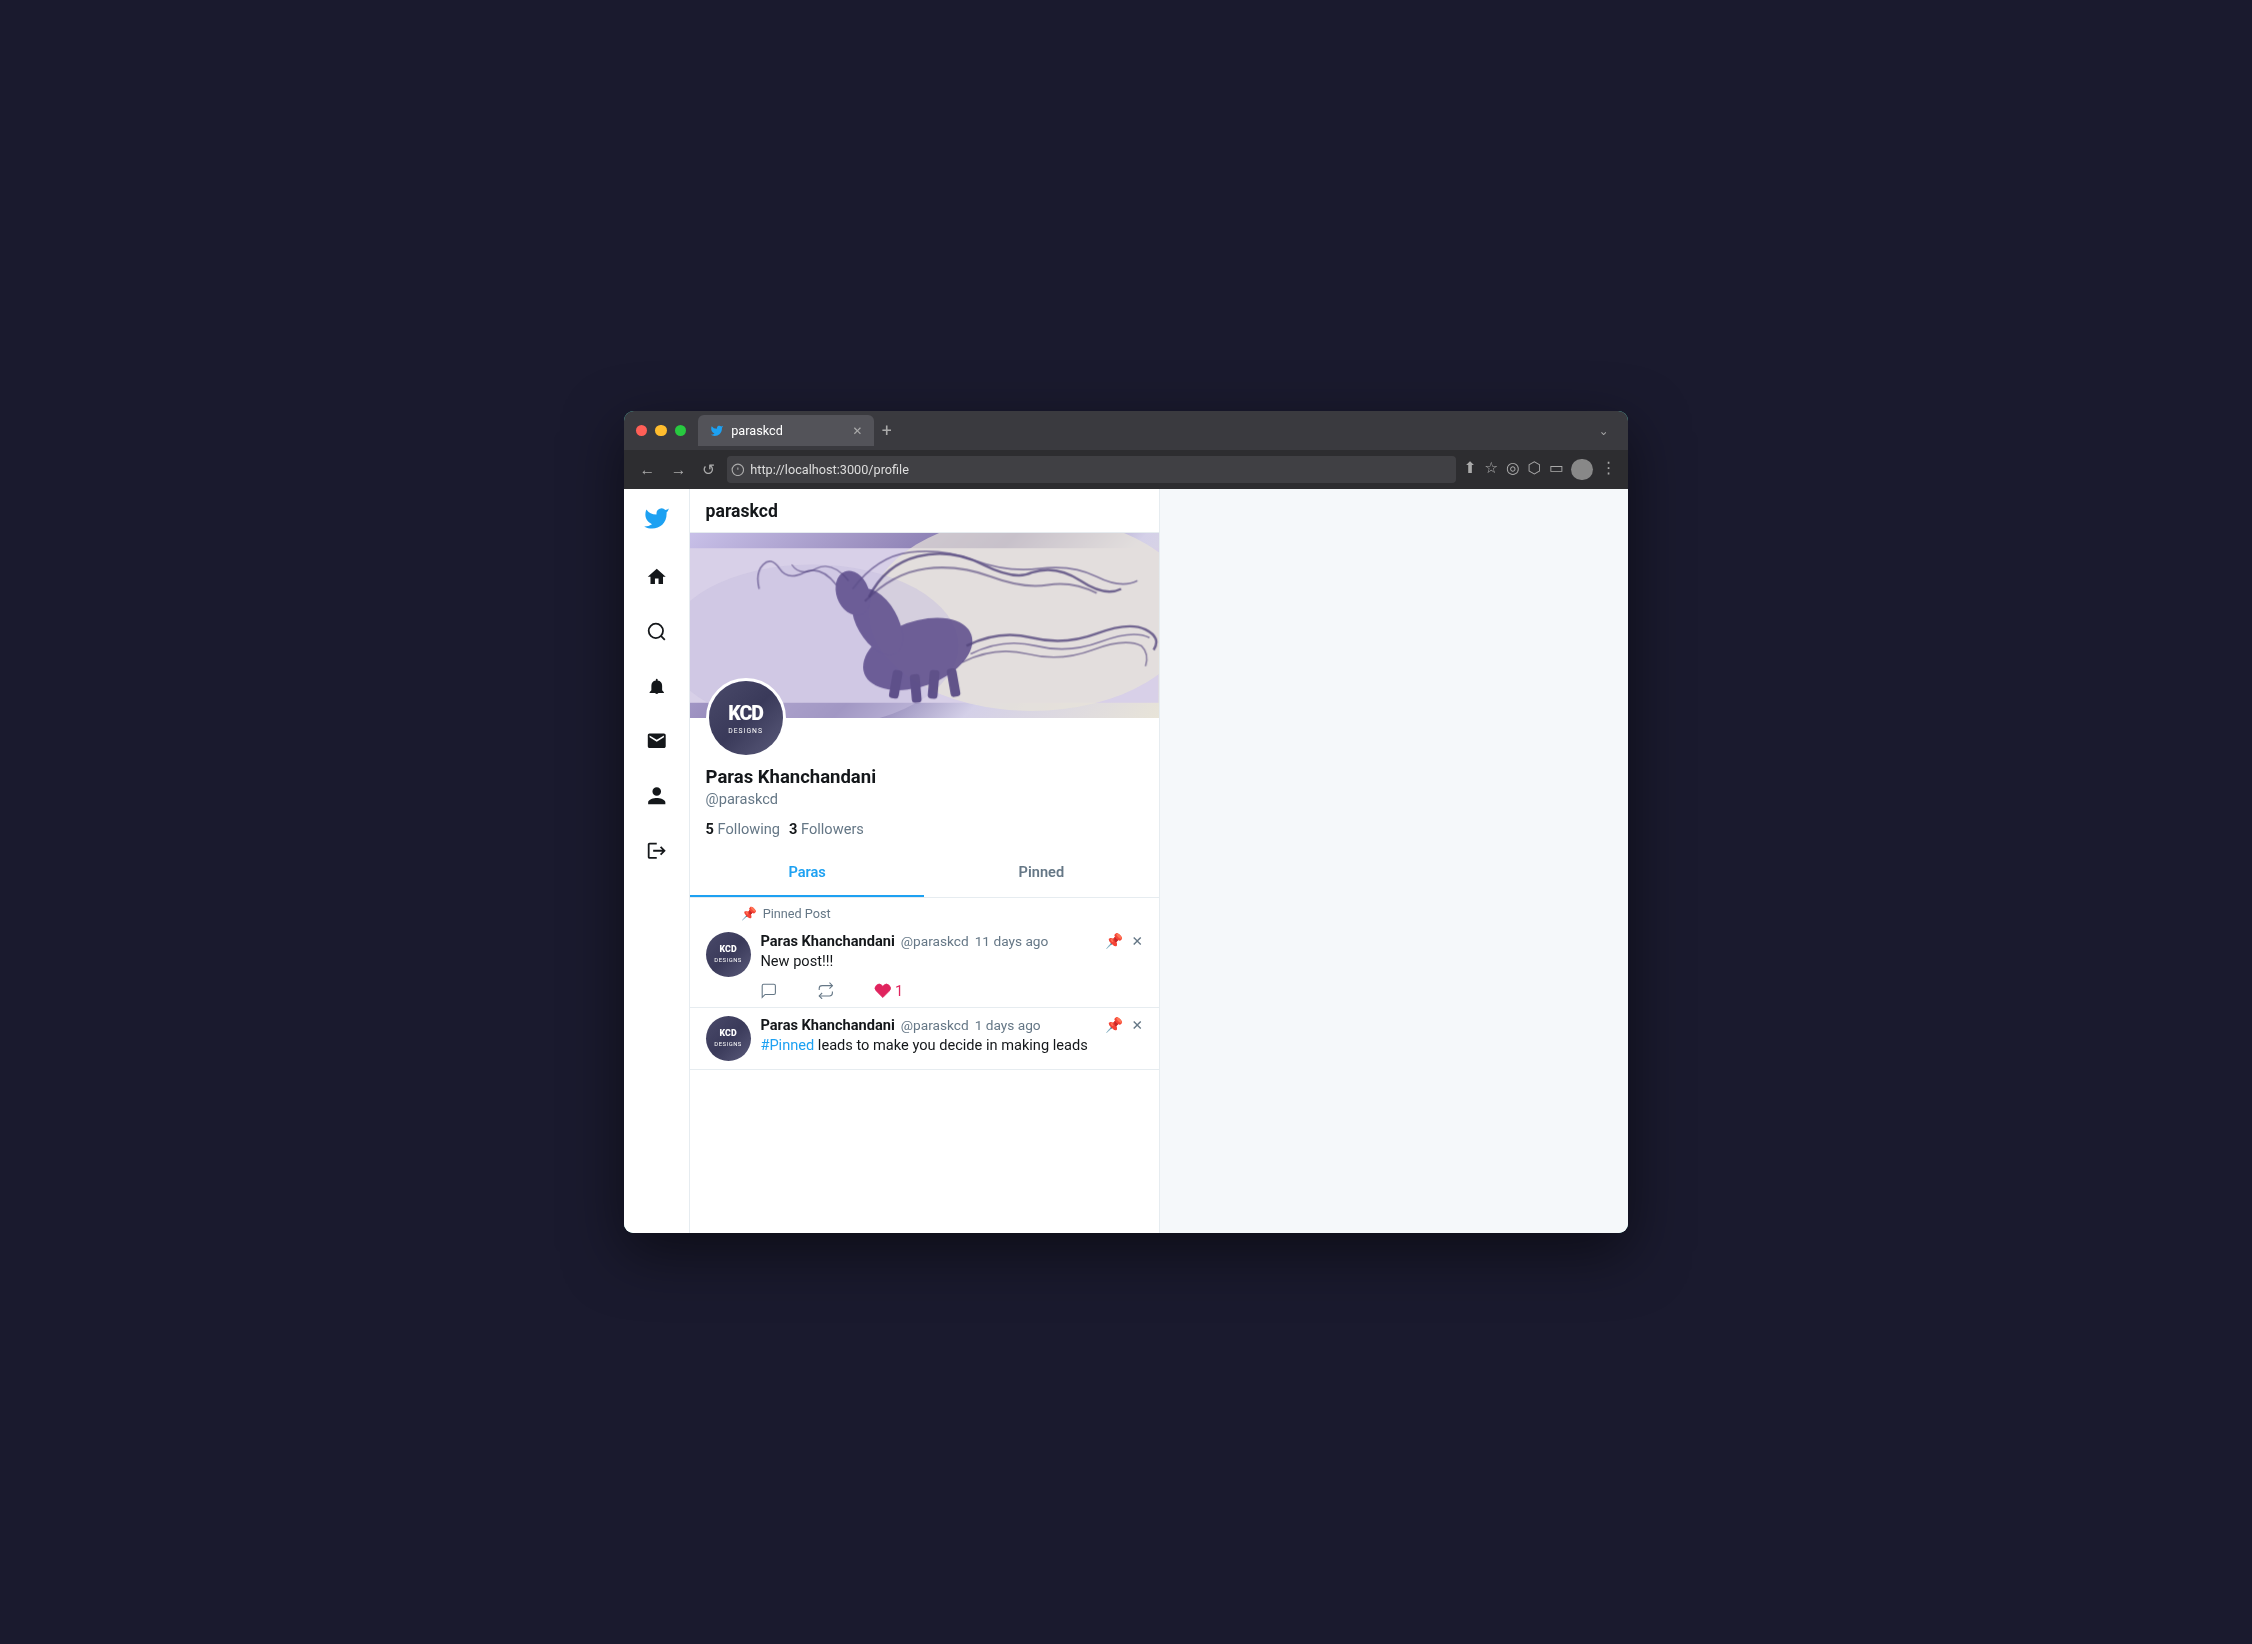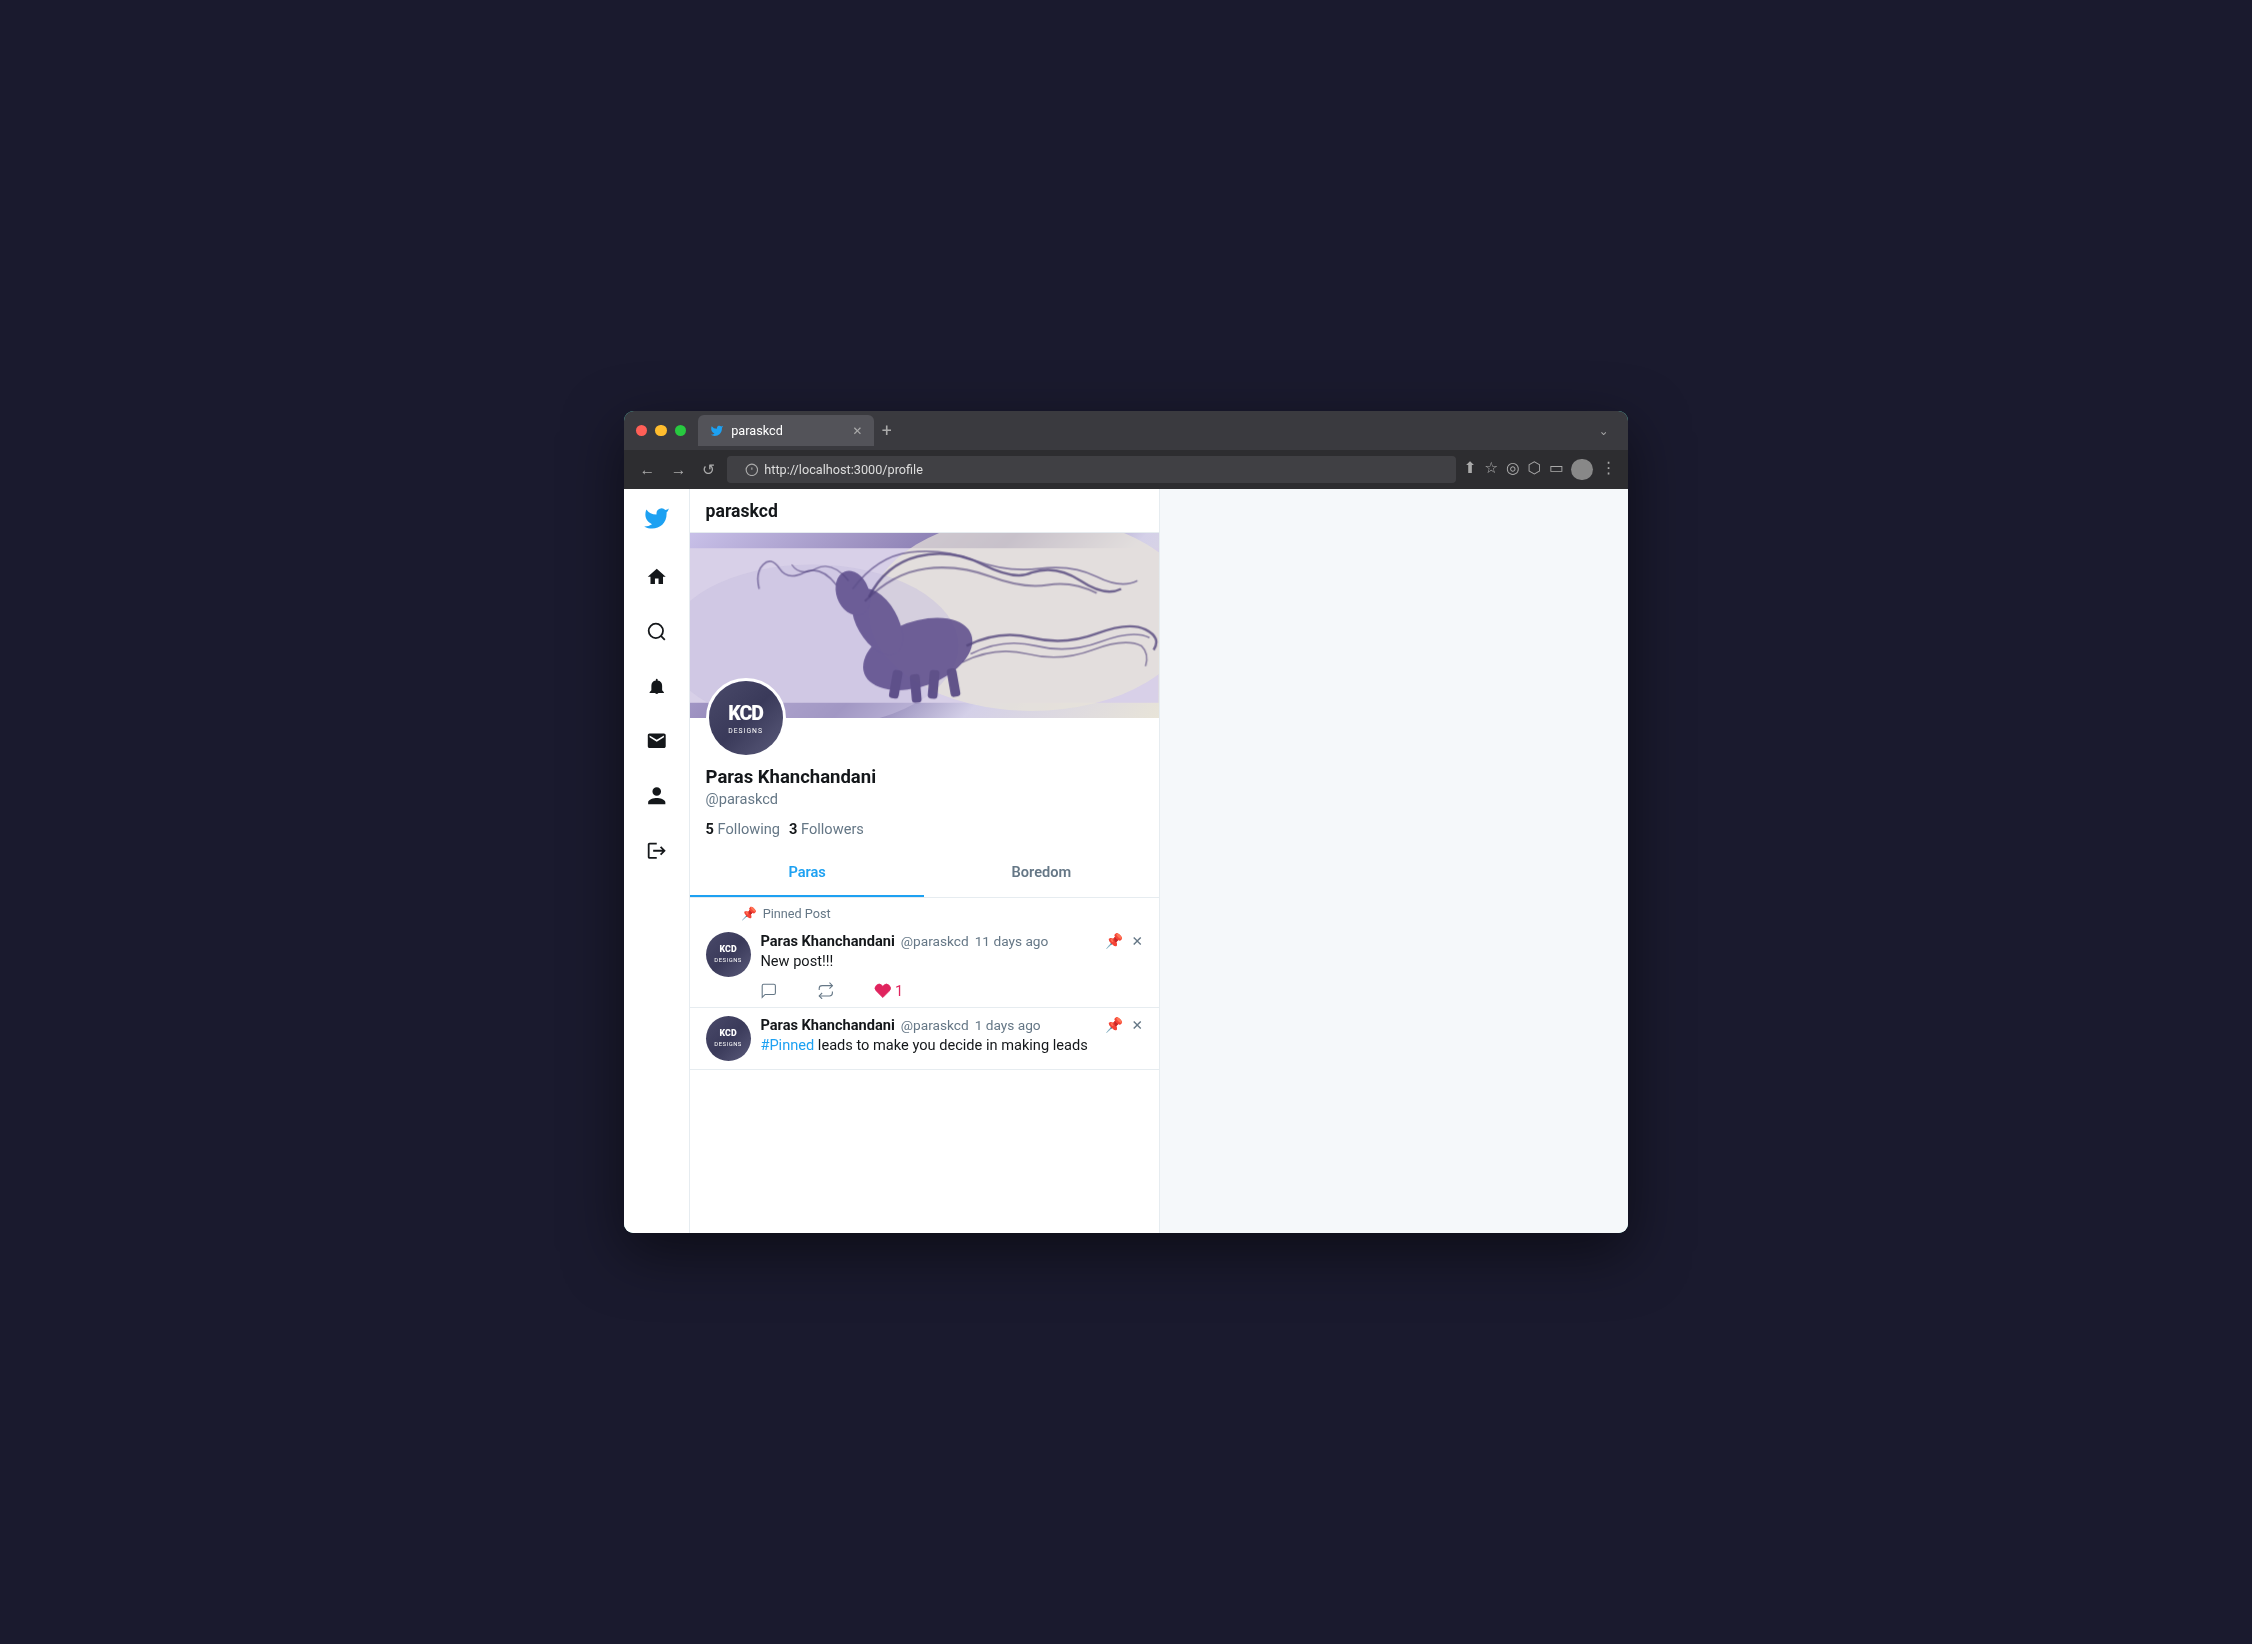--- a/index.html
+++ b/index.html
@@ -116,21 +116,21 @@
 
     .nav-btn:disabled { color: #555; }
 
     .url-bar {
       flex: 1;
       background: #404044;
       border-radius: 3.9px;
       height: 27px;
       display: flex;
       align-items: center;
-      padding: 0 18px;
+      padding: 0 4px;
       gap: 5.9px;
       color: #ddd;
       font-size: 12.7px;
     }
 
     .address-actions {
       display: flex;
       gap: 7.8px;
       color: #aaa;
       font-size: 15.6px;
@@ -558,21 +558,21 @@
           </span>
           <span>
             <span class="count">3</span>
             <span>Followers</span>
           </span>
         </div>
       </div>
 
       <div class="profile-tabs">
         <div class="profile-tab active">Paras</div>
-        <div class="profile-tab">Boredom</div>
+        <div class="profile-tab">Pinned</div>
       </div>
 
       <div class="post-container">
         <div class="pinned-label">
           <span>📌</span>
           <span>Pinned Post</span>
         </div>
         <div class="post">
           <div class="post-avatar">
             <span style="font-size:8.8px; font-weight:900; line-height:1.1; text-align:center;">KCD<br><span style="font-size:5.9px; font-weight:400; letter-spacing:0.5px;">DESIGNS</span></span>

